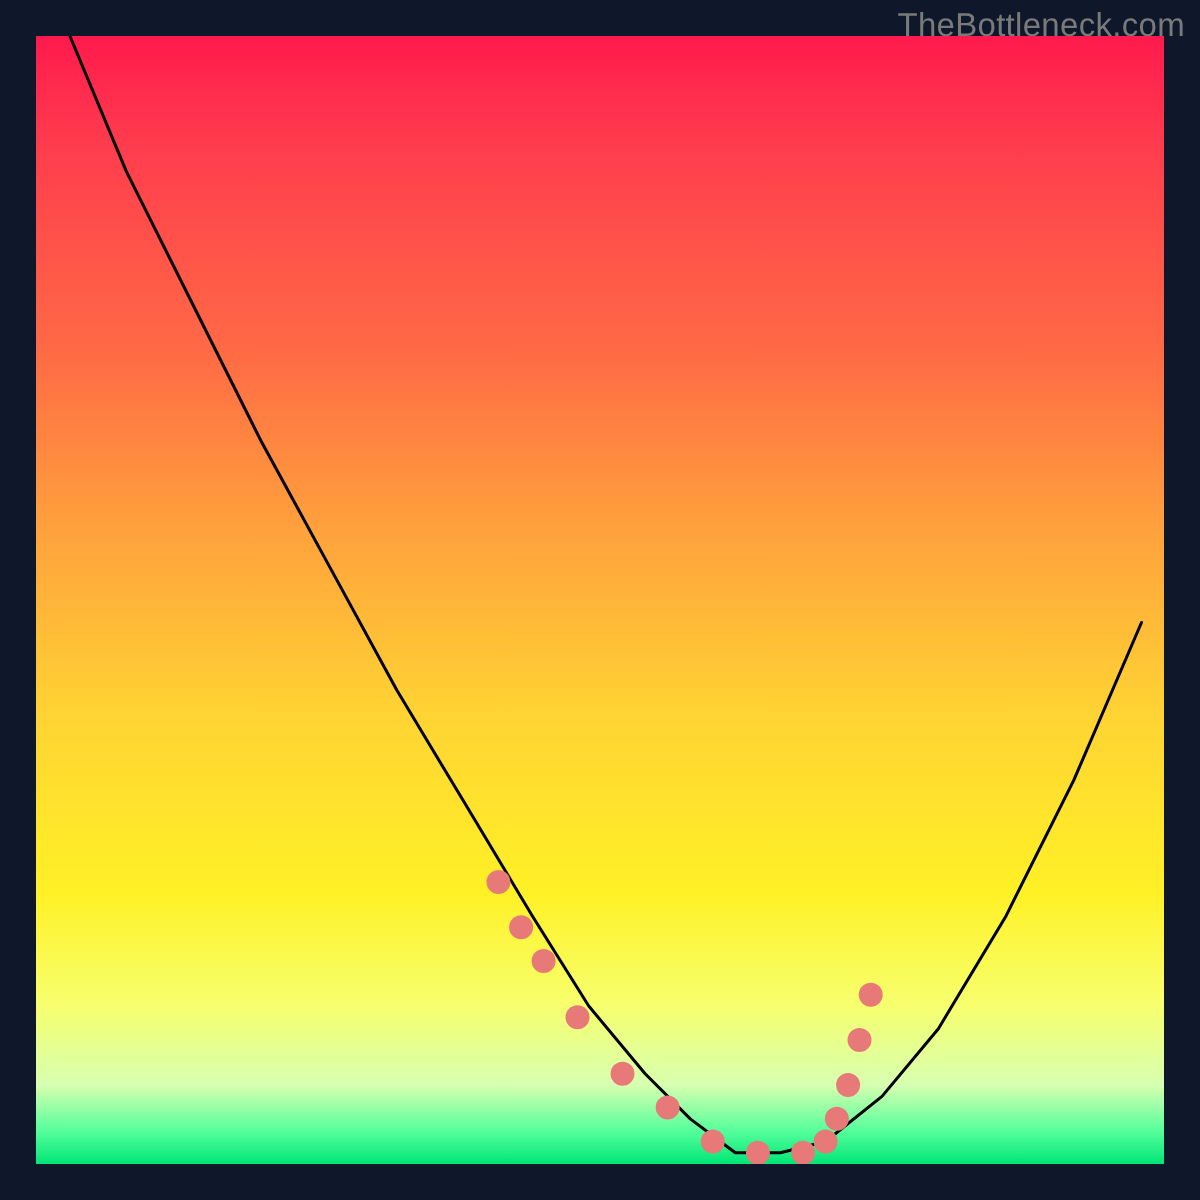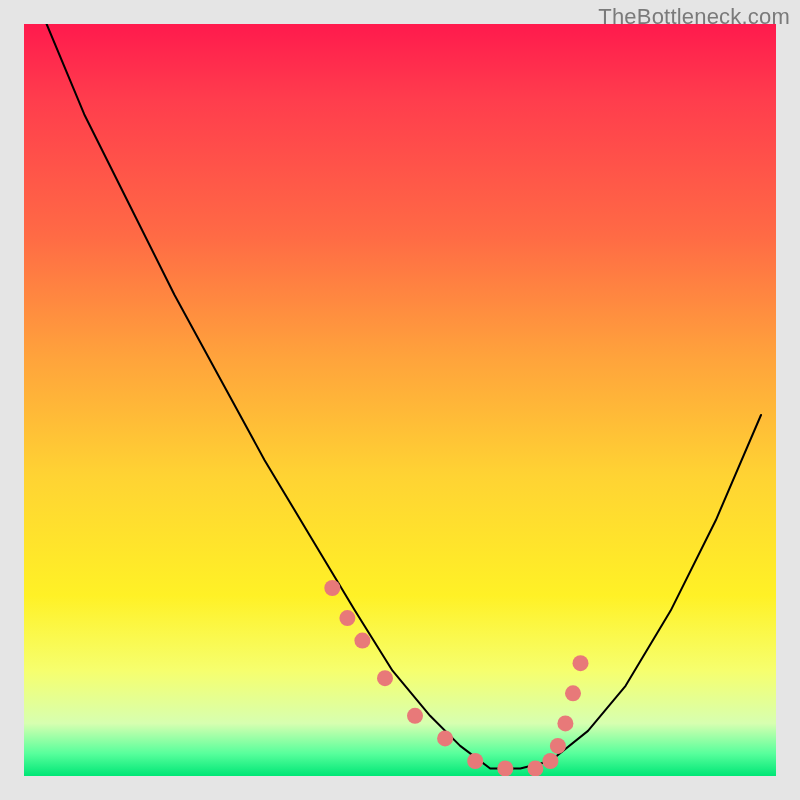--- a/index.html
+++ b/index.html
@@ -10,21 +10,21 @@
     background: #000;
     overflow: hidden;
     font-family: Arial, Helvetica, sans-serif;
   }
   .frame {
     position: absolute;
     left: 0;
     top: 0;
     width: 800px;
     height: 800px;
-    background: #e5e5e5;
+    background: #0f172a;
   }
   .plot {
     position: absolute;
     left: 24px;
     top: 24px;
     width: 752px;
     height: 752px;
     
     background: linear-gradient(
       to bottom,

